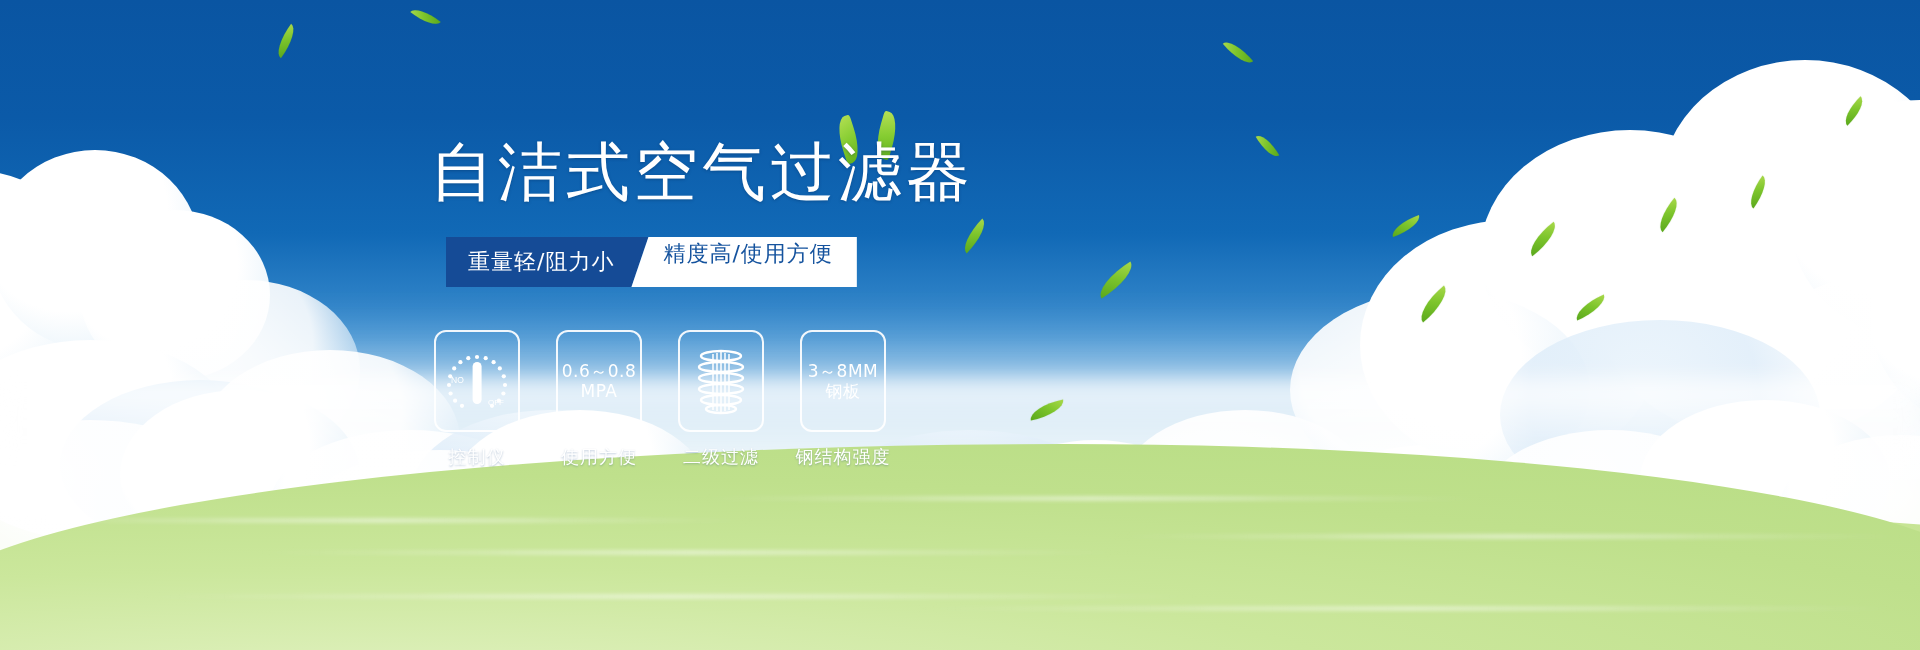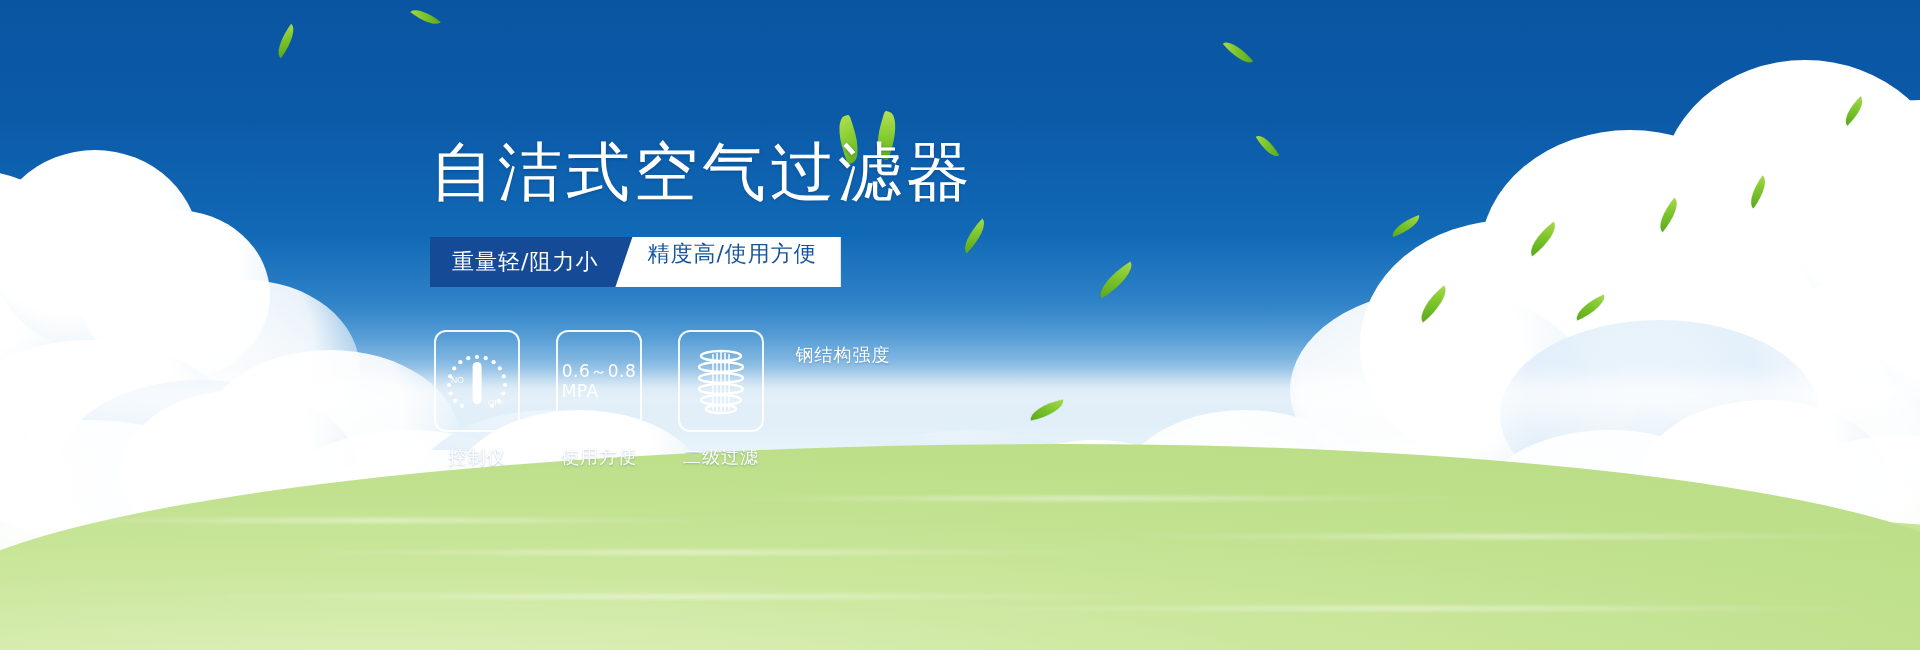--- a/index.html
+++ b/index.html
@@ -92,20 +92,21 @@
   }
   .sprout .leaf-l{ left:2px; top:8px; border-radius:70% 10% 70% 10%; transform:rotate(-18deg); }
   .sprout .leaf-r{ left:40px; top:4px; border-radius:10% 70% 10% 70%; transform:rotate(16deg); }
 
   
   .tabs{ position:absolute; left:430px; top:237px; height:50px; display:flex; }
   .tab{
     display:flex; align-items:center; justify-content:center;
     height:50px; font-size:22px; letter-spacing:1px; white-space:nowrap;
     font-family:"DejaVu Sans","Liberation Sans",sans-serif;
+    margin-left:16px;
   }
   .tab-a{
     background:#154b96; color:#ffffff; padding:0 26px 0 22px;
     clip-path:polygon(0 0, 100% 0, calc(100% - 17px) 100%, 0 100%);
     padding-right:34px;
   }
   .tab-b{
     background:#ffffff; color:#15539e; padding:0 24px 16px 16px; margin-left:-17px;
     clip-path:polygon(17px 0, 100% 0, 100% 100%, 0 100%);
     padding-left:32px;
@@ -113,21 +114,21 @@
 
   
   .features{ position:absolute; left:434px; top:330px; display:flex; gap:36px; }
   .feature{ width:86px; display:flex; flex-direction:column; align-items:center; }
   .feat-box{
     width:86px; height:102px; border:2px solid rgba(255,255,255,.92);
     border-radius:12px; display:flex; align-items:center; justify-content:center;
     position:relative; overflow:hidden;
   }
   .feat-text{
-    color:#fff; font-size:17px; line-height:1.18; letter-spacing:.5px;
+    color:#fff; font-size:17px; line-height:1.18; text-align:center; letter-spacing:.5px;
     font-family:"DejaVu Sans","Liberation Sans",sans-serif;
   }
   .feat-label{
     margin-top:13px; color:#ffffff; font-size:18px; letter-spacing:1px; white-space:nowrap;
     font-family:"DejaVu Sans","Liberation Sans",sans-serif;
     text-shadow:0 1px 2px rgba(10,60,120,.3);
   }
   .feat-box svg{ display:block; }
 </style>
 </head>
@@ -289,19 +290,23 @@
               <line x1="32" y1="6" x2="32" y2="66"></line>
               <line x1="36" y1="7" x2="36" y2="65"></line>
               <line x1="40" y1="8" x2="40" y2="64"></line>
             </g>
           </svg>
         </div>
         <div class="feat-label">二级过滤</div>
       </div>
 
       <div class="feature">
+        <div class="feat-box">
+          <div class="feat-text" style="white-space:pre-line;">3～8MM
+钢板</div>
+        </div>
         <div class="feat-label">钢结构强度</div>
       </div>
 
 
     </div>
   </div>
 </div>
 
 </body></html>

